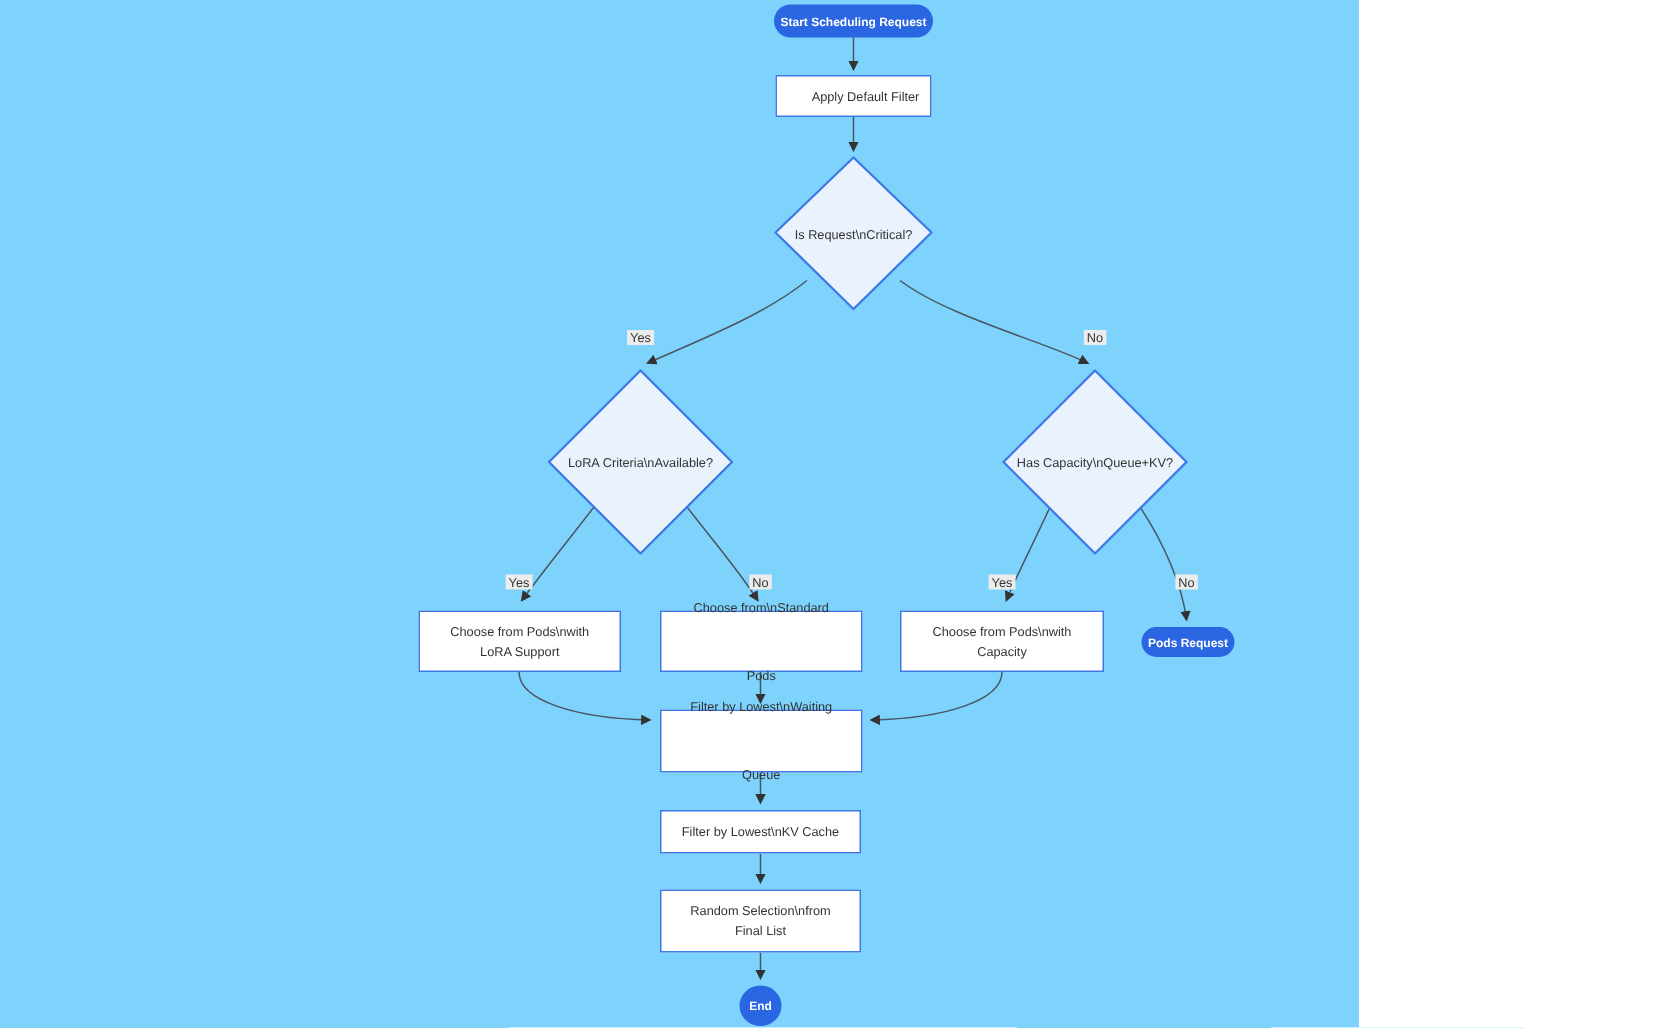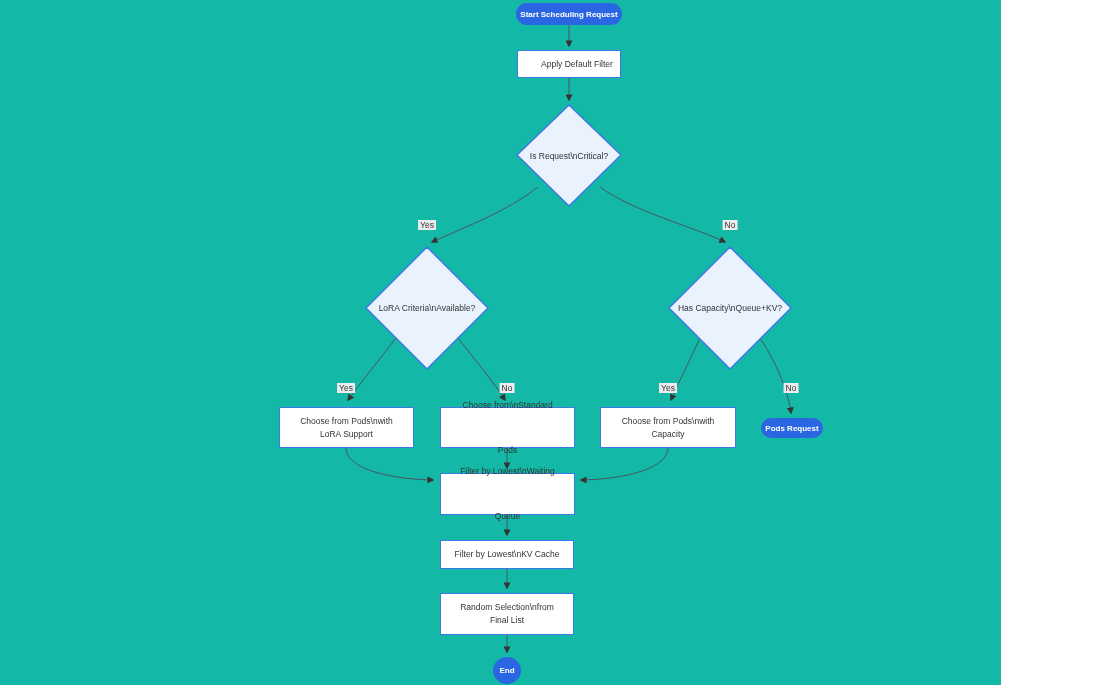--- a/index.html
+++ b/index.html
@@ -1,17 +1,17 @@
 <!DOCTYPE html>
 <html><head>
 <meta charset="utf-8">
 <style>
   html,body{margin:0;padding:0;background:#fff;}
   .canvas{
-    position:relative;width:1001px;height:685px;background:#14b8a6;
+    position:relative;width:906px;height:685px;background:#7dd3fc;
     font-family:"Liberation Sans", sans-serif;overflow:hidden;
   }
   .edge-layer{position:absolute;left:0;top:0;width:1103px;height:685px;}
   .edge{stroke:#4b5563;stroke-width:1;fill:none;}
   .diamond{fill:#e9f2fd;stroke:#3d79e6;stroke-width:1.5;stroke-linejoin:round;}
   .node{
     position:absolute;box-sizing:border-box;display:flex;flex-direction:column;
     align-items:center;justify-content:center;text-align:center;
     color:#333;font-size:8.5px;line-height:13px;white-space:nowrap;
   }

